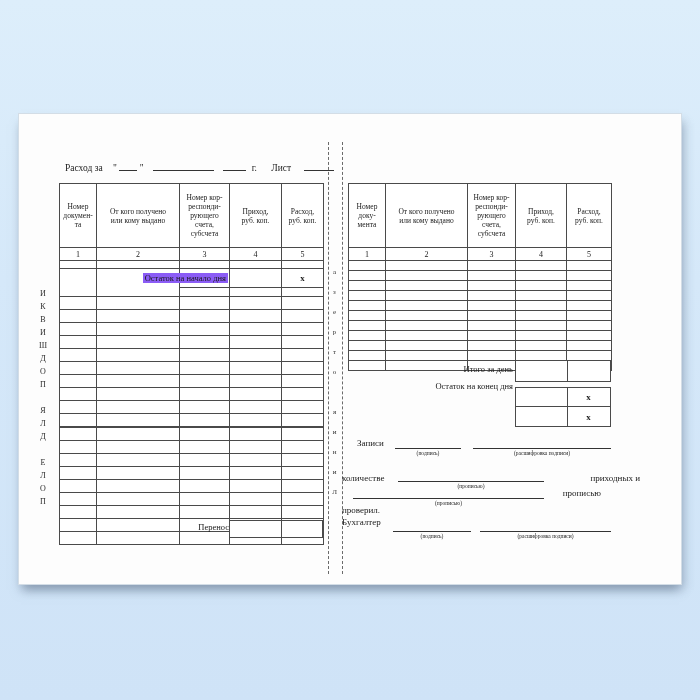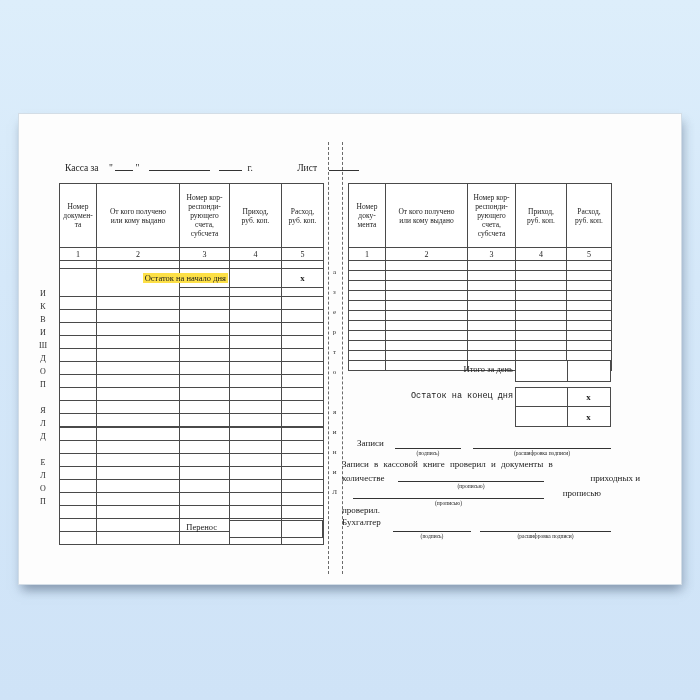--- a/index.html
+++ b/index.html
@@ -24,21 +24,21 @@
      overflow:hidden;}
   tr.hrow td{height:63px;font-size:7.5px;line-height:9px;white-space:pre-line;}
   tr.nrow td{height:12px;font-size:8px;}
   tr.thin td{height:7px;}
   tr.ost1 td{height:18px;}
   tr.ost2 td{height:8px;}
   tbody.lrows tr td{height:12px;}
   tbody.rrows tr td{height:9px;}
   tr.thickb td{border-bottom-width:2px;}
   td.ostcell{position:relative;overflow:visible;}
-  .ostlabel{position:absolute;right:1px;top:4px;white-space:nowrap;background:#fde047;
+  .ostlabel{position:absolute;right:1px;top:4px;white-space:nowrap;background:#8b5cf6;
             padding:0 2px;font-size:8.5px;}
   .xmark{font-weight:bold;font-size:9px;}
   
   .abox{position:absolute;border:1px solid #4a4a4a;background:#fff;}
   .vdiv{position:absolute;top:0;bottom:0;width:0;border-left:1px solid #4a4a4a;}
   .xr{position:absolute;left:51px;right:0;top:0;bottom:0;display:flex;align-items:center;
       justify-content:center;font-weight:bold;font-size:9px;}
   .lbl{position:absolute;font-size:8.5px;}
   .r{text-align:right;}
   .vedge{position:absolute;width:0;border-left:1px solid #4a4a4a;}
@@ -47,28 +47,28 @@
   .sline{position:absolute;border-bottom:1px solid #333;}
   .cap{position:absolute;font-size:5.5px;text-align:center;color:#222;white-space:nowrap;}
 </style>
 </head>
 <body>
 
 <div class="scene">
   <div class="paper">
 
     <div class="hdr">
-      <span>Касса за</span>
+      <span>Расход за</span>
       <span style="margin-left:8px;">"</span>
       <span class="u" style="width:18px;"></span>
       <span>"</span>
       <span class="u" style="width:61px;margin-left:7px;"></span>
       <span class="u" style="width:23px;margin-left:7px;"></span>
       <span style="margin-left:3px;">г.</span>
-      <span style="margin-left:42px;">Лист</span>
+      <span style="margin-left:12px;">Лист</span>
       <span class="u" style="width:30px;margin-left:10px;"></span>
     </div>
 
     <div class="vstack" style="left:14px;top:173px;width:20px;">
         <div>И</div>
         <div>К</div>
         <div>В</div>
         <div>И</div>
         <div>Ш</div>
         <div>Д</div>
@@ -287,21 +287,21 @@
             <td></td>
             <td></td>
             <td></td>
             <td></td>
             <td></td>
           </tr>
         </tbody>
     </table>
 
     <div class="vedge" style="left:40px;top:405px;height:23px;"></div>
-    <div class="lbl r" style="left:92px;top:408px;width:106px;">Перенос</div>
+    <div class="lbl r" style="left:104px;top:408px;width:106px;">Перенос</div>
     <div class="abox" style="left:210px;top:406px;width:92px;height:16px;">
       <div class="vdiv" style="left:51px;"></div>
     </div>
 
     <table style="left:329px;top:69px;width:263px;">
       <colgroup>
         <col style="width:37px;">
           <col style="width:82px;">
           <col style="width:48px;">
         <col style="width:51px;">
@@ -411,38 +411,37 @@
             <td></td>
           </tr>
         </tbody>
     </table>
 
     <div class="lbl r" style="left:374px;top:250px;width:120px;text-align:right;">Итого за день</div>
     <div class="abox" style="left:496px;top:246px;width:94px;height:20px;">
       <div class="vdiv" style="left:51px;"></div>
     </div>
 
-    <div class="lbl r" style="left:354px;top:277px;width:140px;font-family:Liberation Mono, monospace;">Остаток на конец дня</div>
+    <div class="lbl r" style="left:354px;top:267px;width:140px;">Остаток на конец дня</div>
     <div class="abox" style="left:496px;top:273px;width:94px;height:18px;">
       <div class="vdiv" style="left:51px;"></div>
       <div class="xr">х</div>
     </div>
 
     <div class="abox" style="left:496px;top:292px;width:94px;height:19px;">
       <div class="vdiv" style="left:51px;"></div>
       <div class="xr">х</div>
     </div>
 
     <div class="sig" style="left:338px;top:324px;">Записи</div>
     <div class="sline" style="left:376px;top:326px;width:66px;height:8px;"></div>
     <div class="cap" style="left:376px;top:336px;width:66px;">(подпись)</div>
     <div class="sline" style="left:454px;top:326px;width:138px;height:8px;"></div>
     <div class="cap" style="left:454px;top:336px;width:138px;">(расшифровка подписи)</div>
 
-    <div class="sig" style="left:323px;top:345px;word-spacing:3px;">Записи в кассовой книге проверил и документы в</div>
     <div class="sig" style="left:323px;top:359px;text-align:center;">количестве</div>
     <div class="sline" style="left:379px;top:354px;width:146px;height:13px;"></div>
     <div class="cap" style="left:379px;top:369px;width:146px;">(прописью)</div>
     <div class="sig r" style="left:554px;top:359px;width:67px;">приходных и</div>
     <div class="sline" style="left:334px;top:371px;width:191px;height:13px;"></div>
     <div class="cap" style="left:334px;top:386px;width:191px;">(прописью)</div>
     <div class="sig r" style="left:525px;top:374px;width:57px;">прописью</div>
     <div class="sig" style="left:323px;top:391px;">проверил.</div>
 
     <div class="sig" style="left:323px;top:403px;">Бухгалтер</div>

